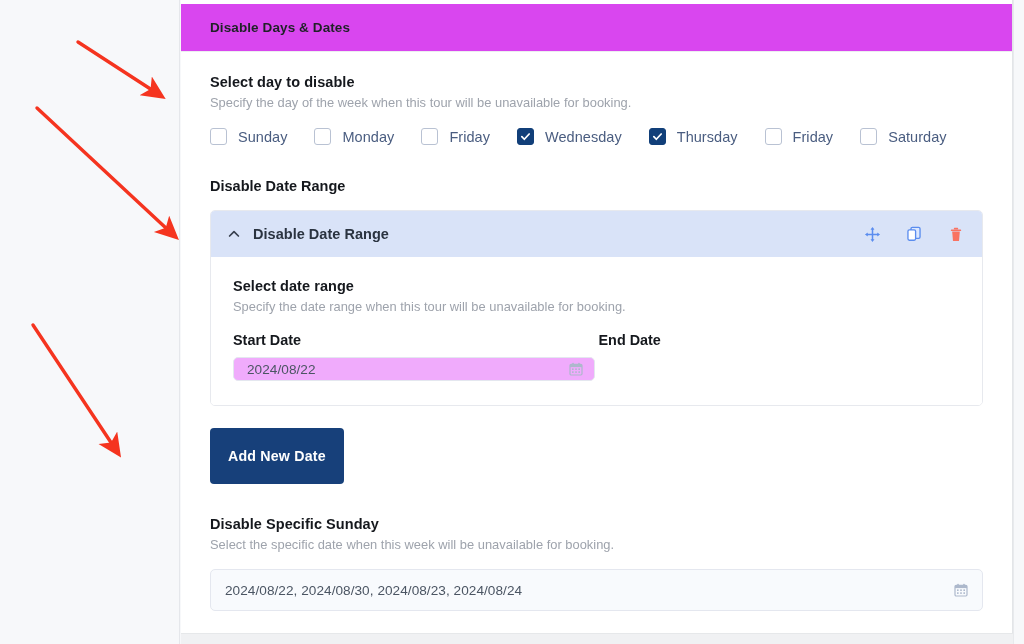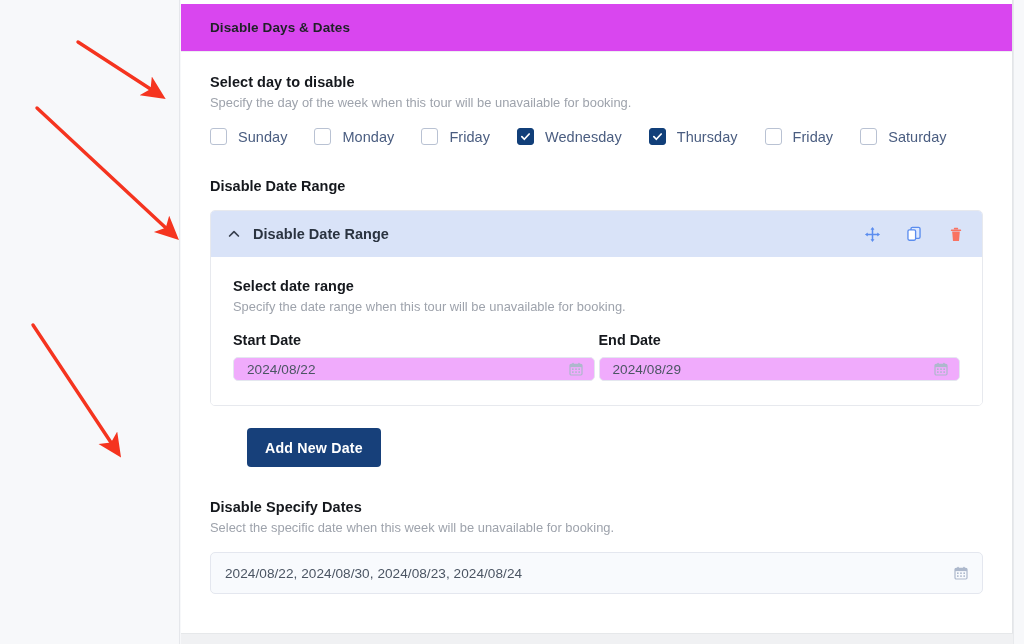--- a/index.html
+++ b/index.html
@@ -130,27 +130,26 @@
   .input-val { font-size: 13.6px; color: #4b5563; letter-spacing: .05px; }
   .cal-ico {
     position: absolute; right: 11px; top: 50%; transform: translateY(-50%);
     width: 14px; height: 14px;
   }
 
   
   .add-btn {
     margin-top: 22px;
     display: inline-flex; align-items: center; justify-content: center;
-    height: 39px; padding: 0 18px;
+    height: 56px; padding: 0 18px;
     background: #17407a; color: #ffffff;
     border: none; border-radius: 4px;
     font-family: "Liberation Sans", sans-serif;
     font-size: 14.2px; font-weight: bold; letter-spacing: .2px;
     cursor: pointer;
-    margin-left: 37px;
   }
 
   
   .spec-wrap { margin-top: 32px; }
   .spec-input {
     margin-top: 17px;
     position: relative;
     height: 42px;
     border: 1px solid #e4e7ef;
     border-radius: 5px;
@@ -338,50 +337,31 @@
                       <rect x="6.2" y="9.3" width="1.6" height="1.6"></rect>
                       <rect x="9.4" y="9.3" width="1.6" height="1.6"></rect>
                     </g>
                   </svg>
                 </span>
               </div>
             </div>
 
             <div class="date-col">
               <div class="field-label">End Date</div>
-              <div class="input-wrap" title="YYYY/MM/DD">
-                <span class="input-val">2024/08/29</span>
-                <span class="cal-ico">
-                  <svg width="14" height="14" viewBox="0 0 14 14">
-                    <rect x="1" y="2.4" width="12" height="10.6" rx="1.2" fill="none" stroke="#adb8cc" stroke-width="1.2"></rect>
-                    <rect x="1" y="2.4" width="12" height="2.7" fill="#adb8cc"></rect>
-                    <rect x="3.4" y="0.8" width="1.3" height="2.4" rx="0.5" fill="#adb8cc"></rect>
-                    <rect x="9.3" y="0.8" width="1.3" height="2.4" rx="0.5" fill="#adb8cc"></rect>
-                    <g fill="#adb8cc">
-                      <rect x="3" y="6.4" width="1.6" height="1.6"></rect>
-                      <rect x="6.2" y="6.4" width="1.6" height="1.6"></rect>
-                      <rect x="9.4" y="6.4" width="1.6" height="1.6"></rect>
-                      <rect x="3" y="9.3" width="1.6" height="1.6"></rect>
-                      <rect x="6.2" y="9.3" width="1.6" height="1.6"></rect>
-                      <rect x="9.4" y="9.3" width="1.6" height="1.6"></rect>
-                    </g>
-                  </svg>
-                </span>
-              </div>
             </div>
 
           </div>
         </div>
       </div>
 
       <button class="add-btn">Add New Date</button>
 
       
       <div class="spec-wrap">
-        <div class="sec-title">Disable Specify Dates</div>
+        <div class="sec-title">Disable Specific Sunday</div>
         <div class="sec-sub">Select the specific date when this week will be unavailable for booking.</div>
 
         <div class="spec-input" title="Select dates">
           <span class="spec-val">2024/08/22, 2024/08/30, 2024/08/23, 2024/08/24</span>
           <span class="cal-ico" style="right:14px;">
             <svg width="14" height="14" viewBox="0 0 14 14">
               <rect x="1" y="2.4" width="12" height="10.6" rx="1.2" fill="none" stroke="#adb8cc" stroke-width="1.2"></rect>
               <rect x="1" y="2.4" width="12" height="2.7" fill="#adb8cc"></rect>
               <rect x="3.4" y="0.8" width="1.3" height="2.4" rx="0.5" fill="#adb8cc"></rect>
               <rect x="9.3" y="0.8" width="1.3" height="2.4" rx="0.5" fill="#adb8cc"></rect>

